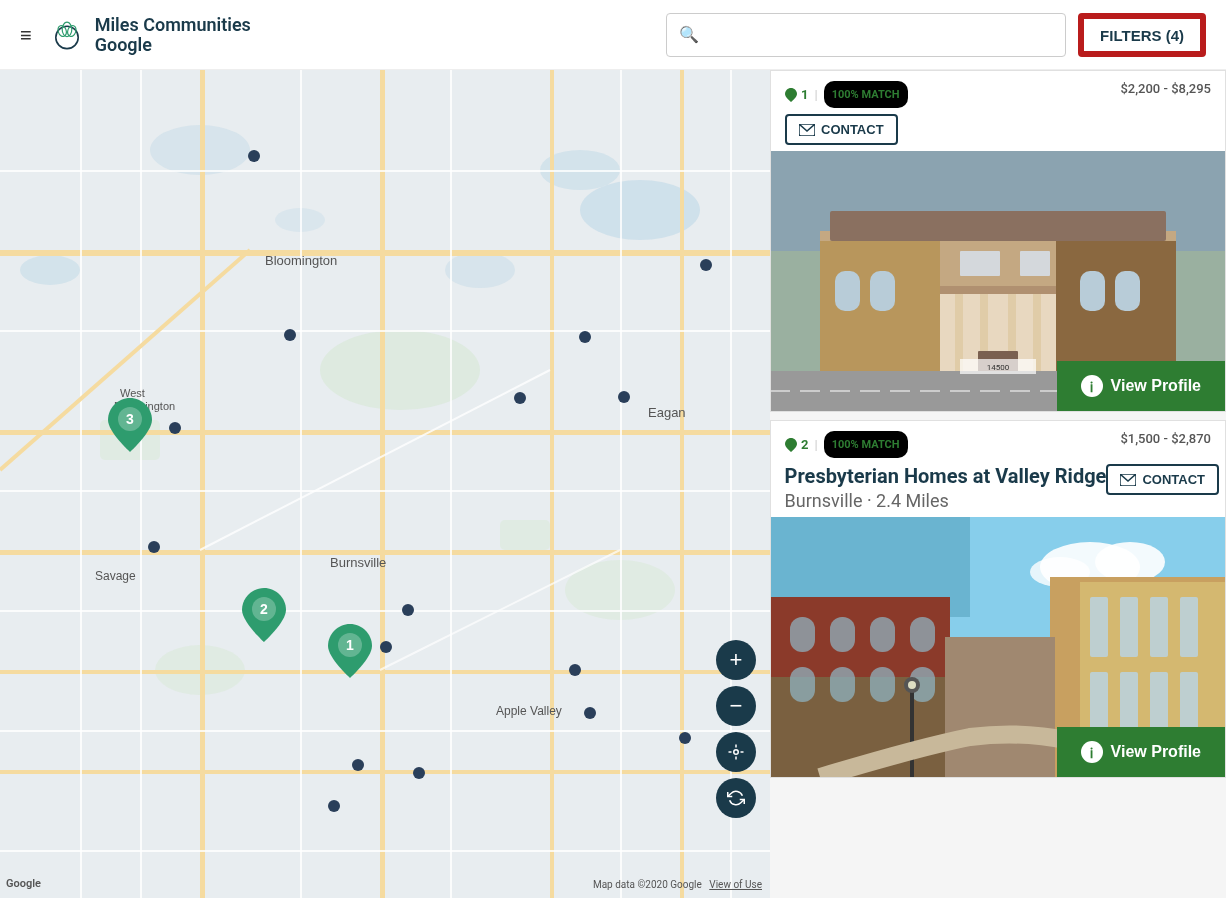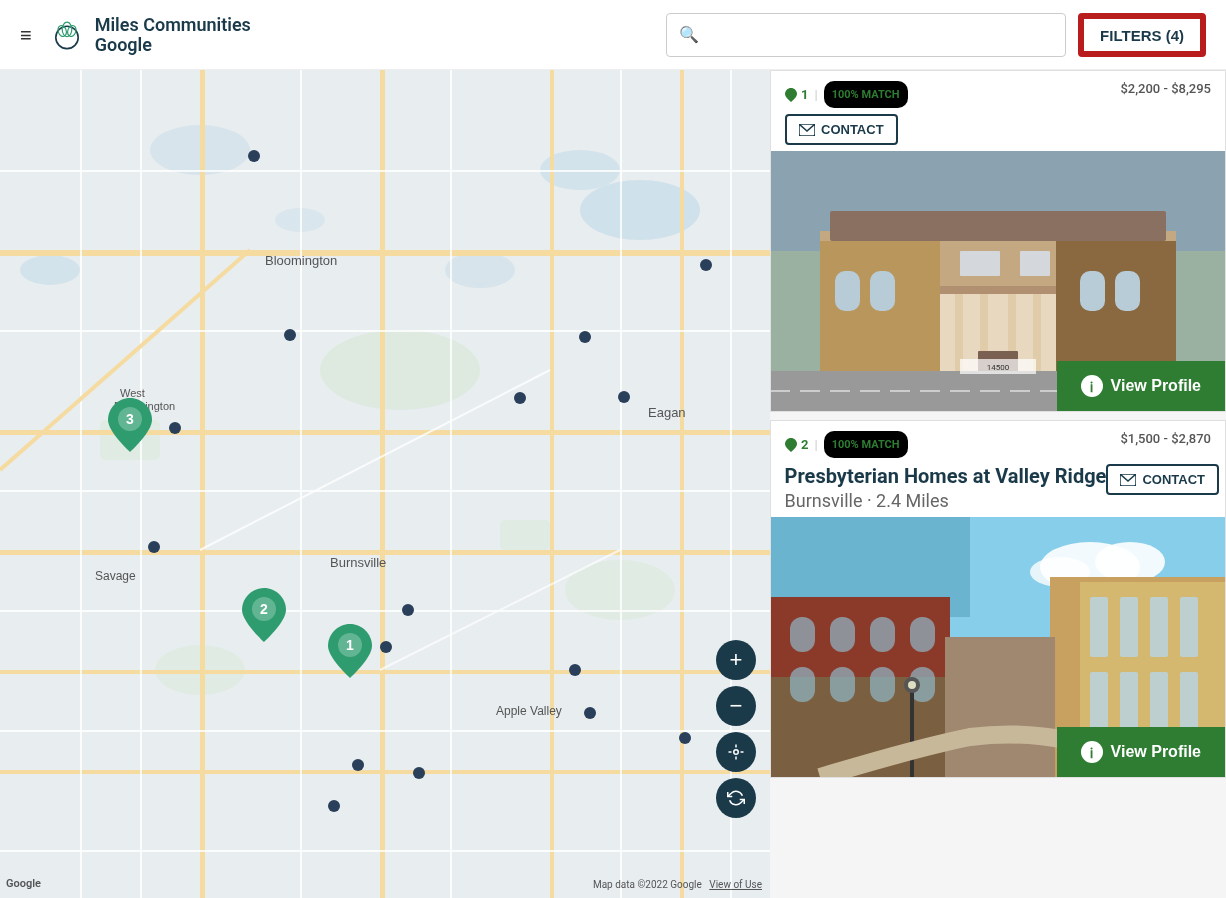--- a/index.html
+++ b/index.html
@@ -405,21 +405,21 @@
           <path d="M1 4v6h6M23 20v-6h-6"></path>
           <path d="M20.49 9A9 9 0 0 0 5.64 5.64L1 10m22 4l-4.64 4.36A9 9 0 0 1 3.51 15"></path>
         </svg>
       </button>
     </div>
 
     <div class="google-watermark">
       <span style="font-weight:600;">Google</span>
     </div>
     <div class="map-footer">
-      <span>Map data ©2022 Google</span>&nbsp;&nbsp;
+      <span>Map data ©2020 Google</span>&nbsp;&nbsp;
       <span style="text-decoration:underline; cursor:pointer;">View of Use</span>
     </div>
   </div>
 
   <div class="results-panel">
 
 
     <div class="listing-card">
       <div class="card-header">
         <div class="card-meta-left">

